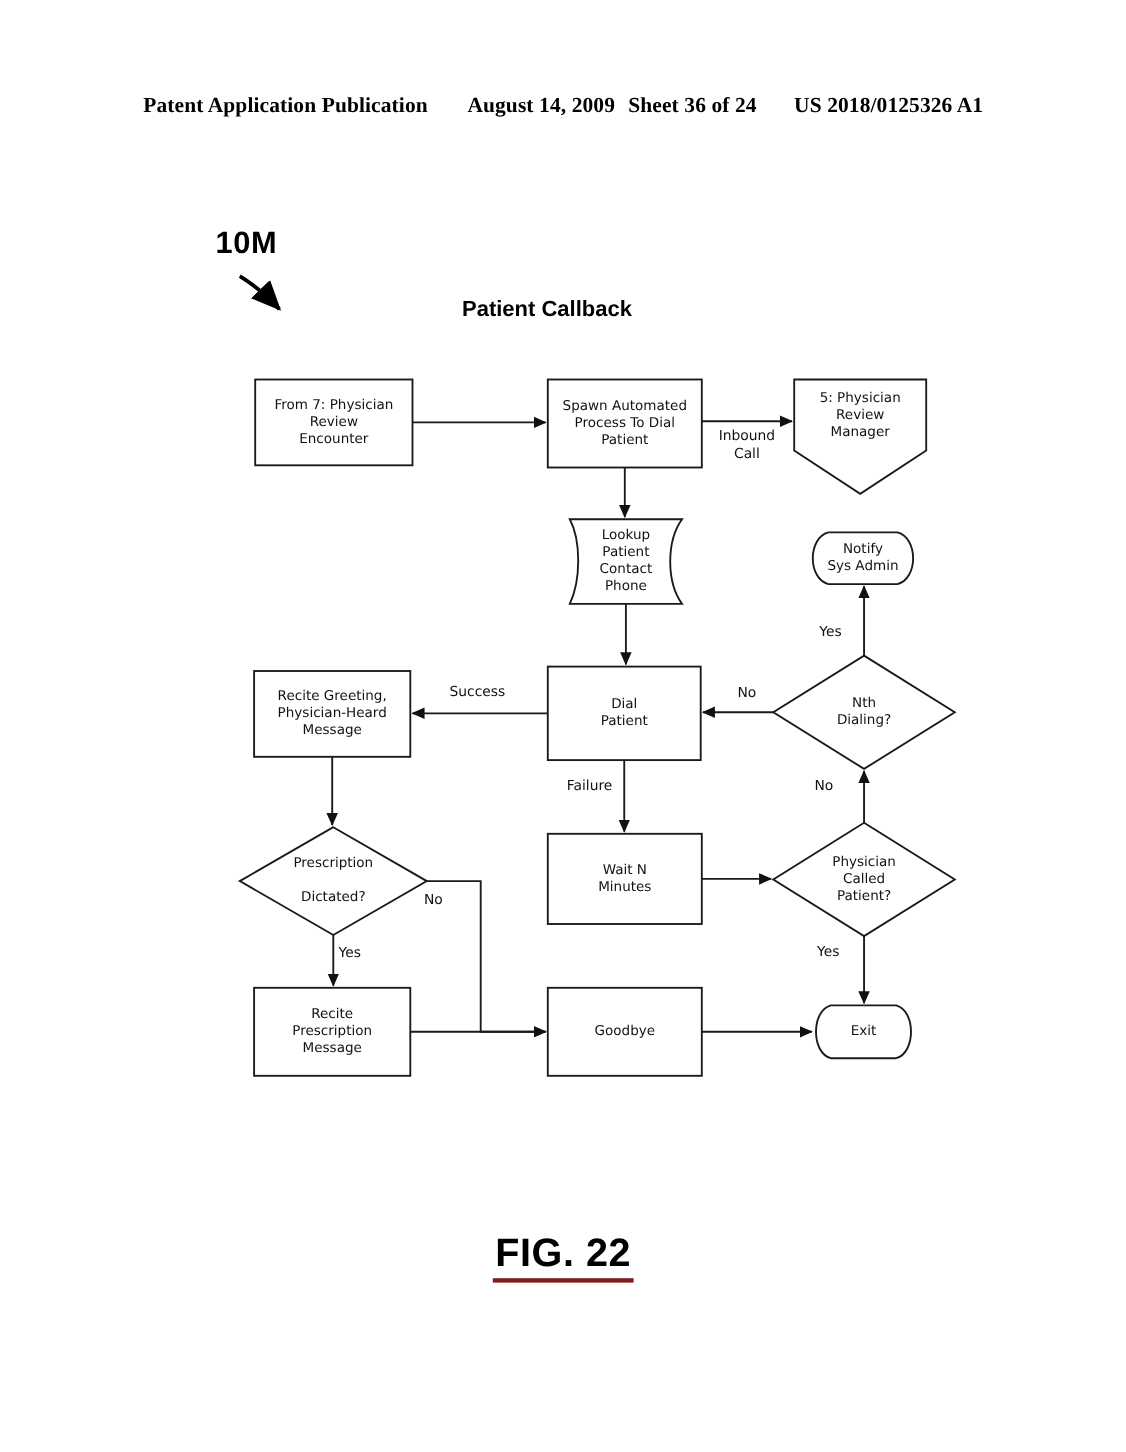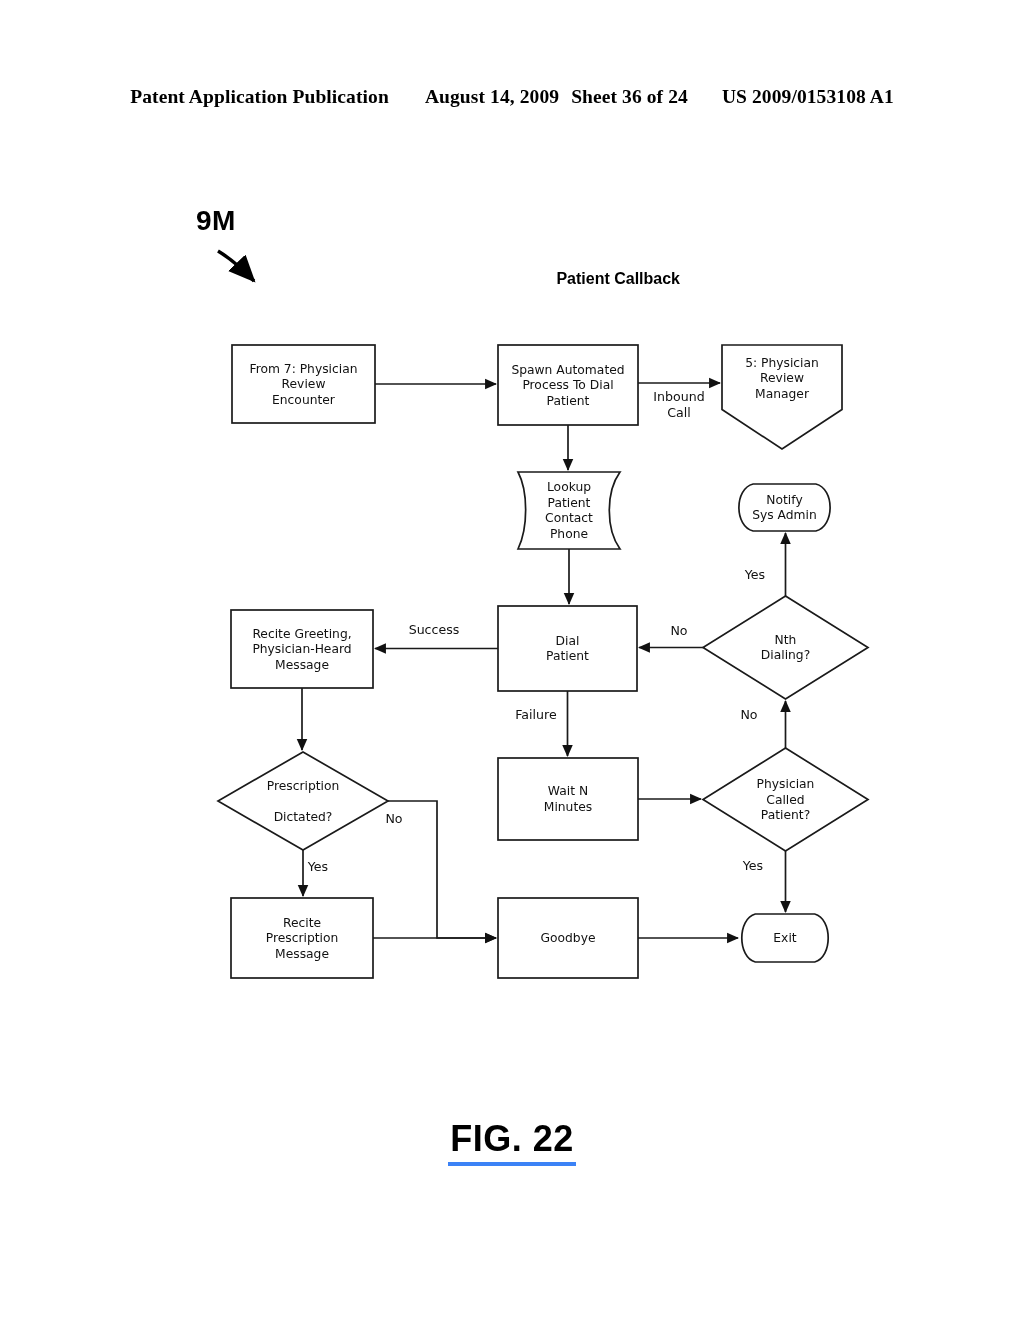--- a/index.html
+++ b/index.html
@@ -51,38 +51,38 @@
     font-weight: bold;
     font-family: "Liberation Sans", sans-serif;
     letter-spacing: 0.5px;
   }
   
   .diagram-title {
     position: absolute;
     left: 420px;
     top: 270px;
     width: 260px;
-    text-align: right;
-    font-size: 16px;
+    text-align: left;
+    font-size: 20px;
     font-weight: bold;
     font-family: "Liberation Sans", sans-serif;
   }
   
   .fig-caption {
     position: absolute;
     left: 0;
     top: 1118px;
     width: 1024px;
     text-align: center;
   }
   .fig-caption span {
     font-size: 36px;
     font-weight: bold;
     font-family: "Liberation Sans", sans-serif;
-    border-bottom: 4px solid #3b82f6;
+    border-bottom: 4px solid #7f1d1d;
     padding: 0 2px 3px 2px;
     letter-spacing: 0.5px;
   }
   
   #flow {
     position: absolute;
     left: 0;
     top: 0;
   }
   .shape {
@@ -116,24 +116,24 @@
 
 <div id="page">
 
   <div class="pub-header">
     <span class="seg">Patent Application Publication</span>
     <span class="gap-xl"></span>
     <span class="seg">August 14, 2009</span>
     <span class="gap-sm"></span>
     <span class="seg">Sheet 36 of 24</span>
     <span class="gap-lg"></span>
-    <span class="seg">US 2009/0153108 A1</span>
+    <span class="seg">US 2018/0125326 A1</span>
   </div>
 
-  <div class="fig-ref">9M</div>
+  <div class="fig-ref">10M</div>
 
   <div class="diagram-title">Patient Callback</div>
 
   <svg id="flow" width="1024" height="1320" viewBox="0 0 1024 1320">
     <defs>
       <marker id="arrow" viewBox="0 0 10 10" refX="9.2" refY="5" markerWidth="7" markerHeight="7" orient="auto-start-reverse">
         <path d="M 0 0.6 L 10 5 L 0 9.4 z" fill="#111111"></path>
       </marker>
       <marker id="arrowbig" viewBox="0 0 10 10" refX="9.2" refY="5" markerWidth="8" markerHeight="8" orient="auto-start-reverse">
         <path d="M 0 0.6 L 10 5 L 0 9.4 z" fill="#000000"></path>

